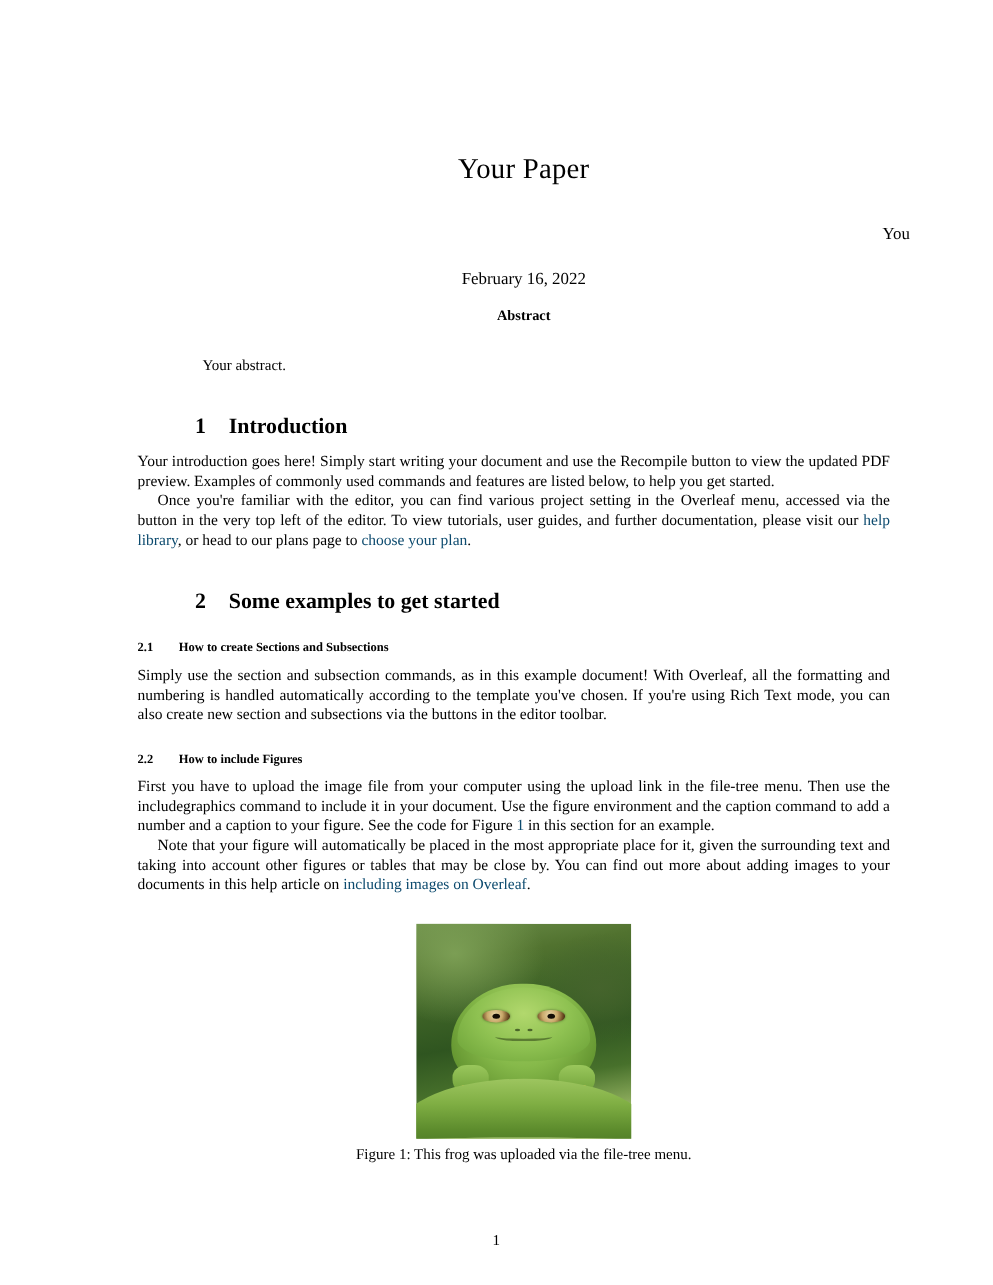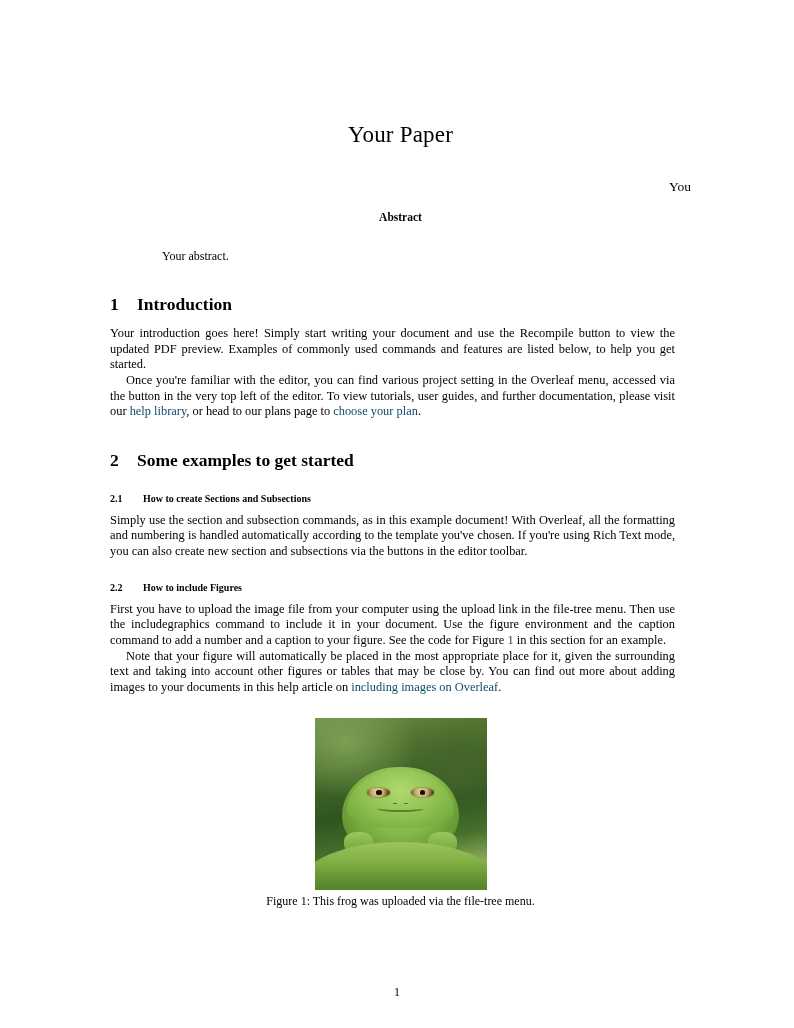--- a/index.html
+++ b/index.html
@@ -13,21 +13,21 @@
     font-family: "Liberation Serif", serif;
     color: #000000;
     position: relative;
     overflow: hidden;
   }
   .page {
     position: relative;
     width: 794px;
     height: 1028px;
     box-sizing: border-box;
-    padding: 96px 103px 40px 110px;
+    padding: 96px 66px 40px 110px;
   }
   .doc-title {
     text-align: center;
     font-size: 23px;
     margin-top: 26px;
     margin-bottom: 0;
     font-weight: normal;
     letter-spacing: 0.2px;
   }
   .doc-author {
@@ -50,20 +50,21 @@
     font-size: 12px;
     margin-top: 26px;
     padding-left: 52px;
     padding-right: 52px;
   }
   h2.section {
     font-size: 17.5px;
     font-weight: bold;
     margin-top: 30px;
     margin-bottom: 11px;
+    margin-left: 46px;
   }
   h2.section .num {
     display: inline-block;
     min-width: 27px;
   }
   h3.subsection {
     font-size: 10px;
     font-weight: bold;
     margin-top: 22px;
     margin-bottom: 9px;
@@ -223,20 +224,21 @@
     background: #e7c64f;
   }
 </style>
 </head>
 <body>
 
 <div class="page">
 
   <h1 class="doc-title">Your Paper</h1>
   <div class="doc-author">You</div>
+  <div class="doc-date">February 16, 2022</div>
 
   <div class="abstract-heading">Abstract</div>
   <div class="abstract-body">Your abstract.</div>
 
   <h2 class="section">
     <span class="num">1</span><span>Introduction</span>
   </h2>
   <p class="body">
     <span>Your introduction goes here! Simply start writing your document and use the Recompile button to view the updated PDF preview. Examples of commonly used commands and features are listed below, to help you get started.</span>
   </p>

